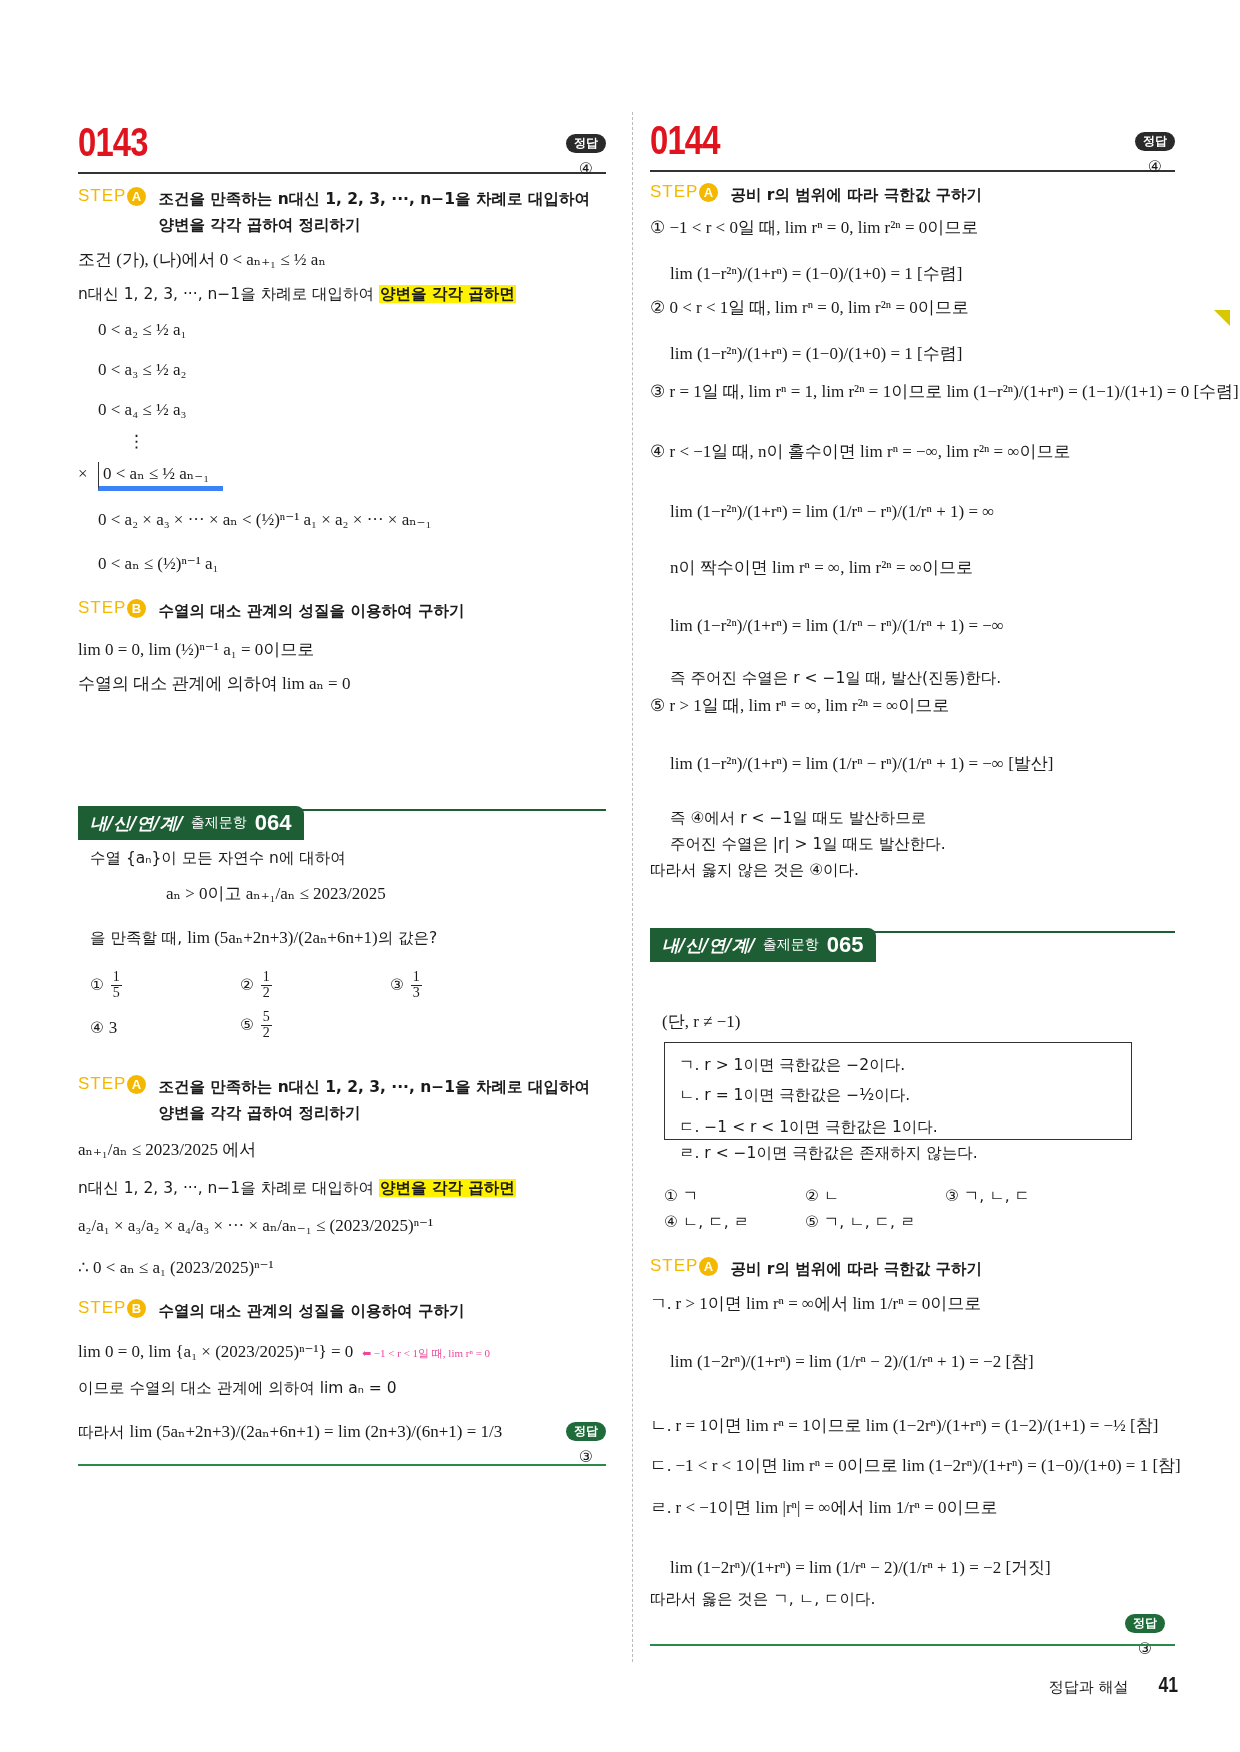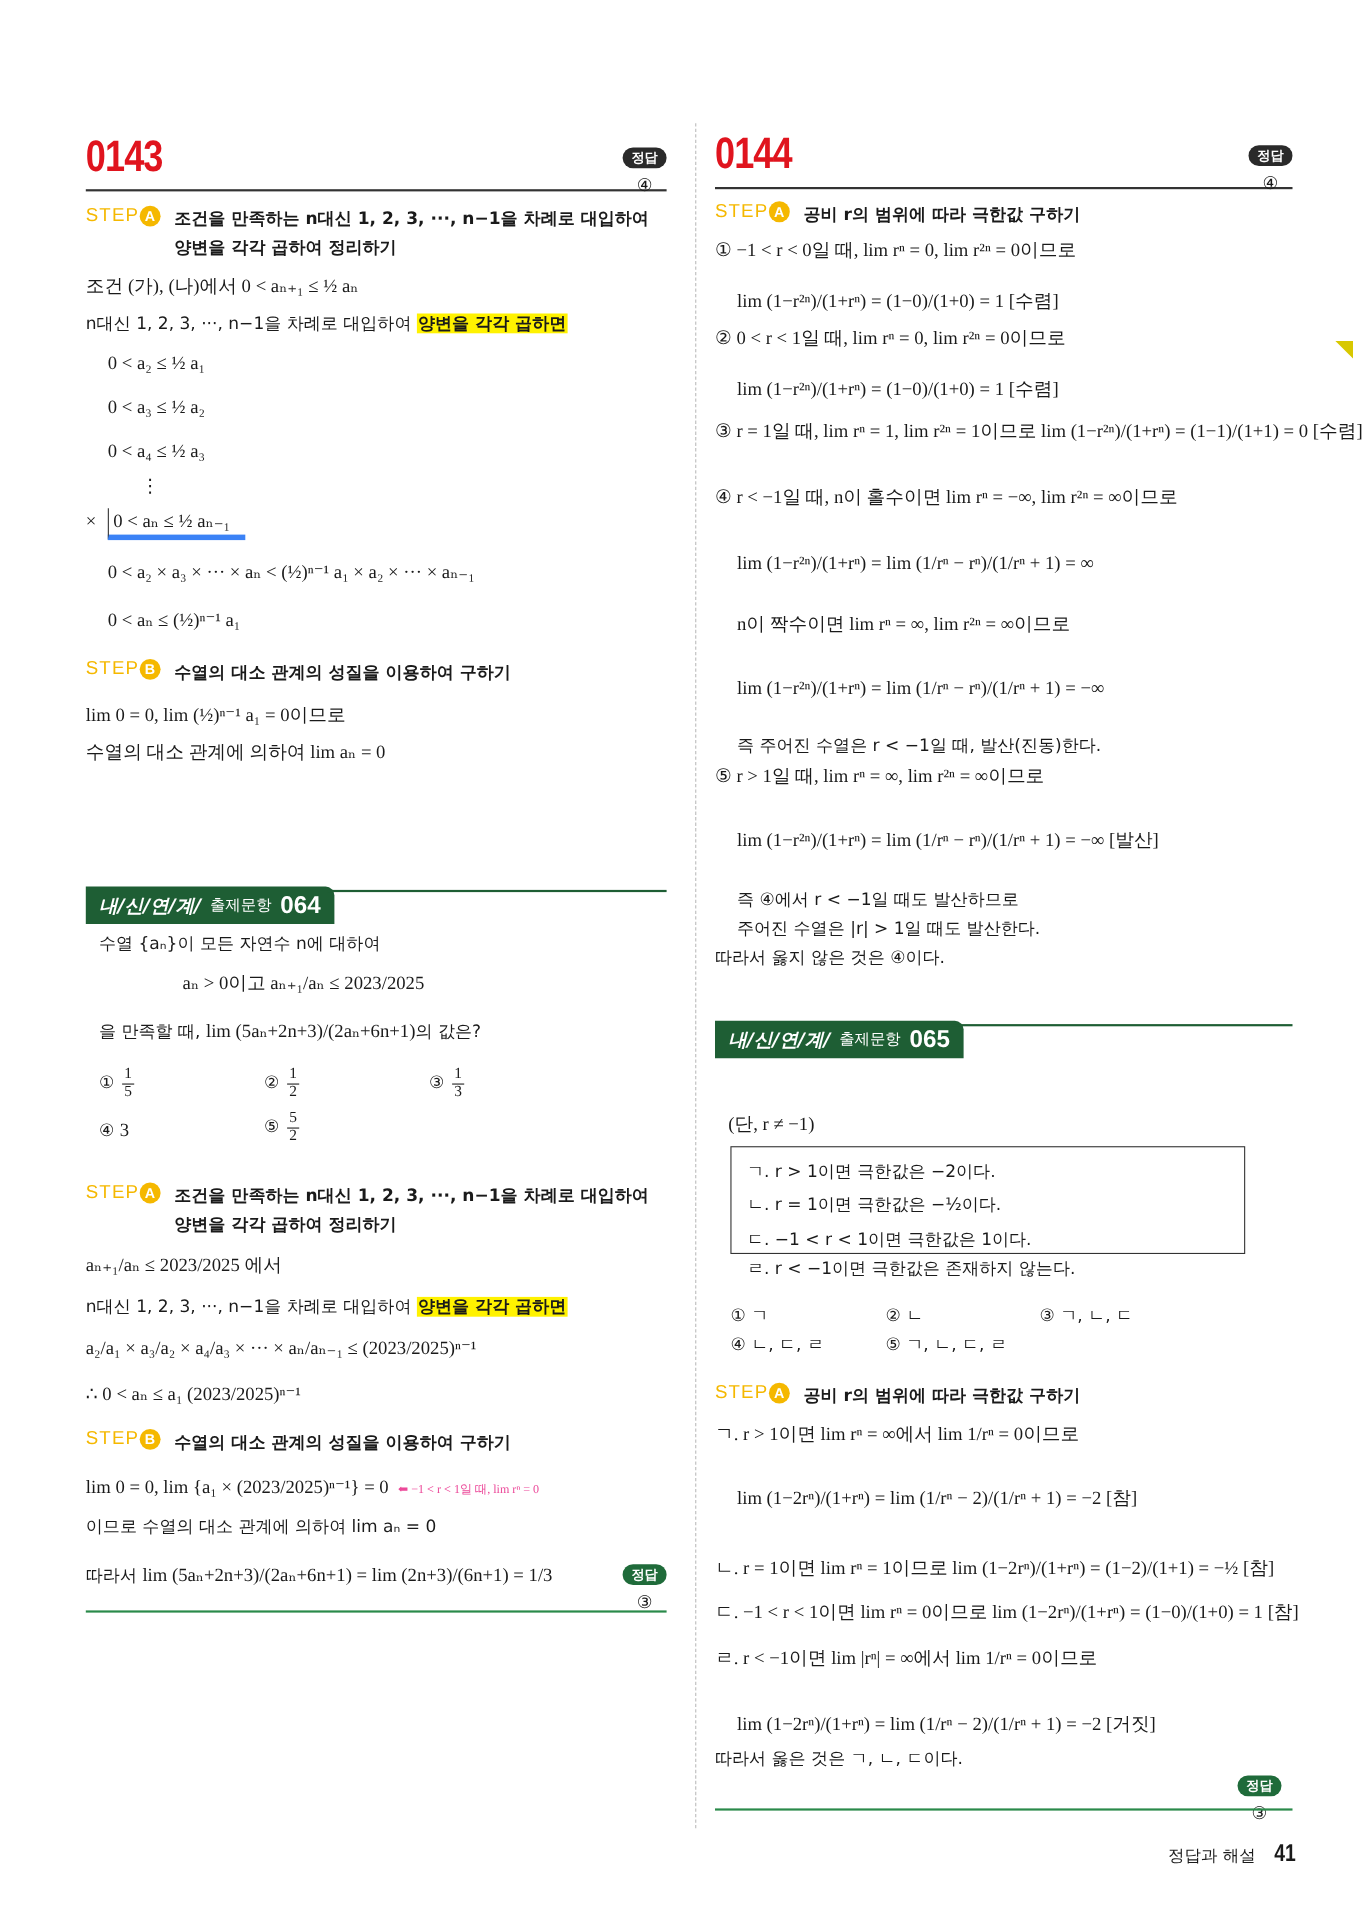--- a/index.html
+++ b/index.html
@@ -31,21 +31,21 @@
   .banner-tab .lbl { font-size: 17px; font-style: italic; }
   .banner-tab .sub { font-size: 14px; font-weight: normal; }
   .banner-tab .num { font-family: "Liberation Sans", sans-serif; font-size: 22px; font-weight: bold; }
   .banner-line { position: absolute; right: 0; top: 3px; height: 2px; background: #1e5e34; }
   .choices { position: absolute; left: 0; width: 100%; }
   .choice { position: absolute; white-space: nowrap; }
   .bogi { position: absolute; border: 1px solid #333; }
   .bogi .bl { position: absolute; left: 14px; white-space: nowrap; }
   .sep-green { position: absolute; left: 0; width: 100%; height: 2px; background: #2a8a4a; }
   .red-note { color: #ec4899; font-size: 11px; font-weight: normal; }
-  .footer { position: absolute; top: 1672px; right: 60px; display: flex; align-items: baseline; gap: 14px; }
+  .footer { position: absolute; top: 1672px; right: 60px; display: flex; align-items: baseline; gap: 27px; }
   .footer .ftxt { font-size: 15px; }
   .footer .fnum { font-family: "Liberation Sans", sans-serif; font-weight: bold; font-size: 22px; transform: scaleX(0.8); }
   .tri-marker { position: absolute; left: 1214px; top: 310px; width: 0; height: 0; border-top: 16px solid #d8c800; border-left: 16px solid transparent; }
 </style>
 </head>
 <body>
 
 <div class="vline"></div>
 <div class="tri-marker"></div>
 

